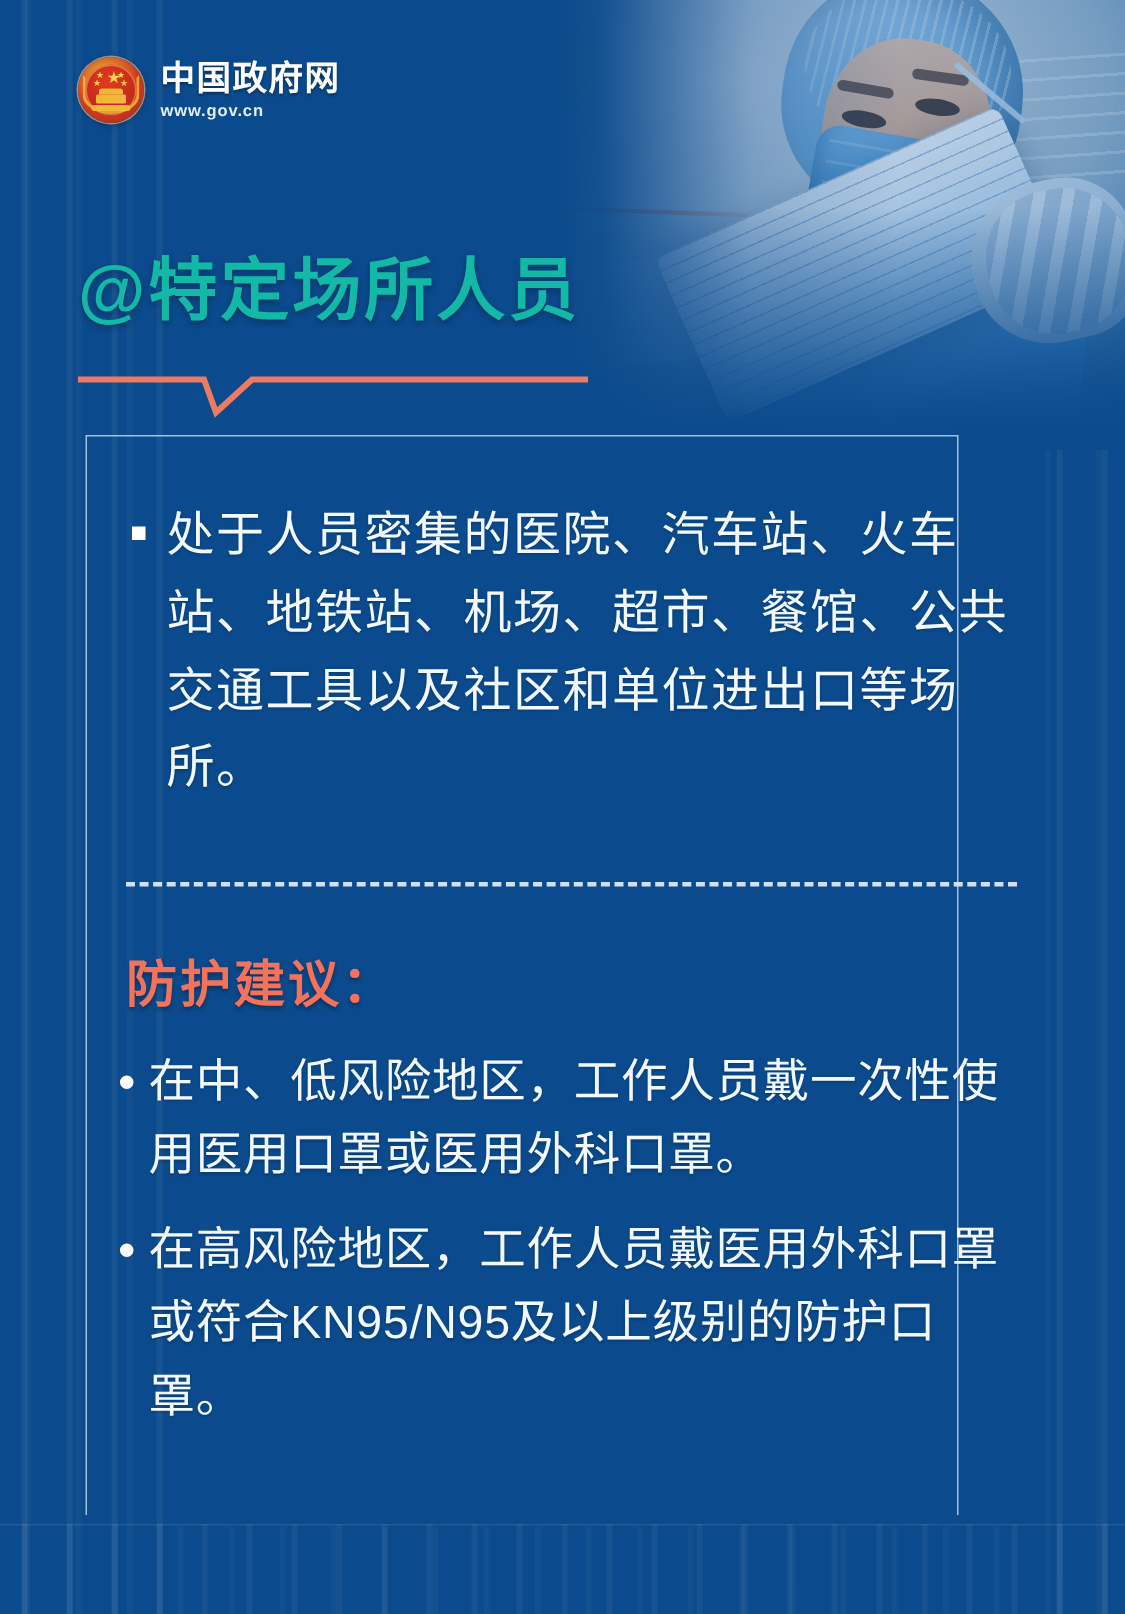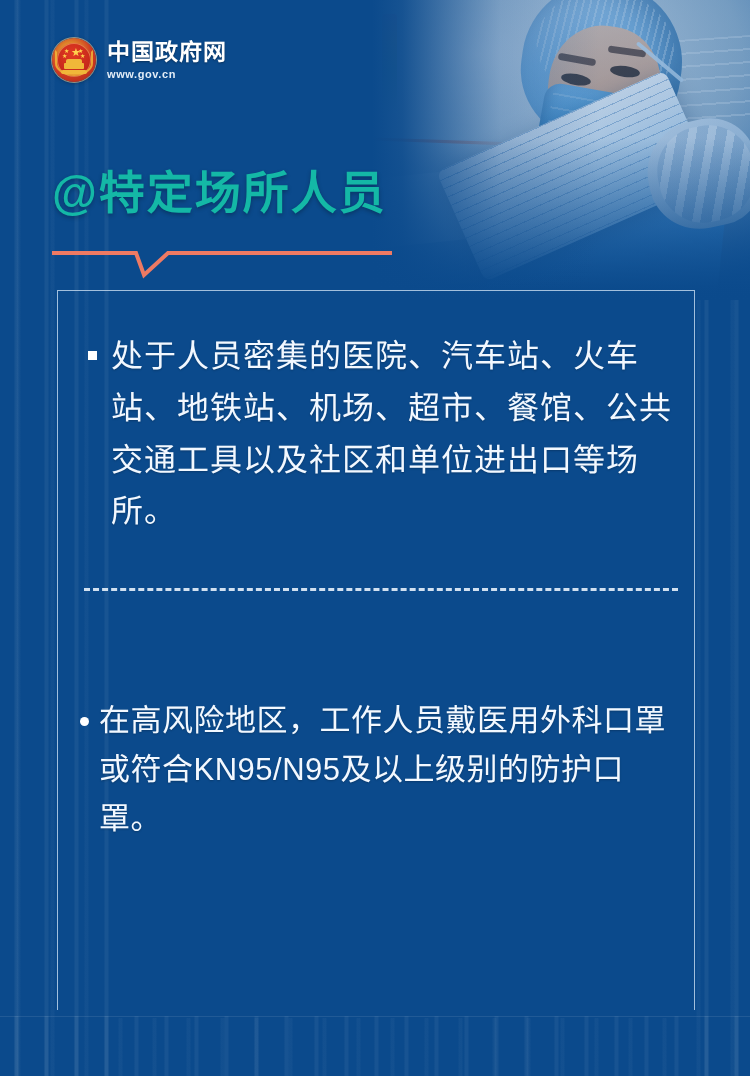--- a/index.html
+++ b/index.html
@@ -260,21 +260,21 @@
     line-height:1.12;
     text-shadow:0 2px 4px rgba(0,0,0,.28);
     white-space:nowrap;
   }
   .headline-rule{
     position:absolute; left:52px; top:248px; width:340px; height:32px; z-index:6;
   }
 
   
   .card{
-    position:absolute; left:57px; top:290px; width:638px; height:720px;
+    position:absolute; left:57px; top:290px; width:582px; height:720px;
     border:1px solid rgba(206,226,244,.78);
     border-bottom:none;
     z-index:5;
   }
 
   .para{
     position:absolute; left:30px; top:40px; width:588px;
     display:flex; gap:14px;
   }
   .bullet-sq{
@@ -370,22 +370,27 @@
 
   <div class="card">
 
     <div class="para">
       <span class="bullet-sq"></span>
       <span class="para-text">处于人员密集的医院、汽车站、火车站、地铁站、机场、超市、餐馆、公共交通工具以及社区和单位进出口等场所。</span>
     </div>
 
     <div class="divider"></div>
 
+    <div class="advice-title">防护建议：</div>
 
     <div class="advice-list">
+      <div class="advice-item">
+        <span class="bullet-dot"></span>
+        <span class="advice-text">在中、低风险地区，工作人员戴一次性使用医用口罩或医用外科口罩。</span>
+      </div>
       <div class="advice-item">
         <span class="bullet-dot"></span>
         <span class="advice-text">在高风险地区，工作人员戴医用外科口罩或符合KN95/N95及以上级别的防护口罩。</span>
       </div>
     </div>
 
   </div>
 
 </div>
 

